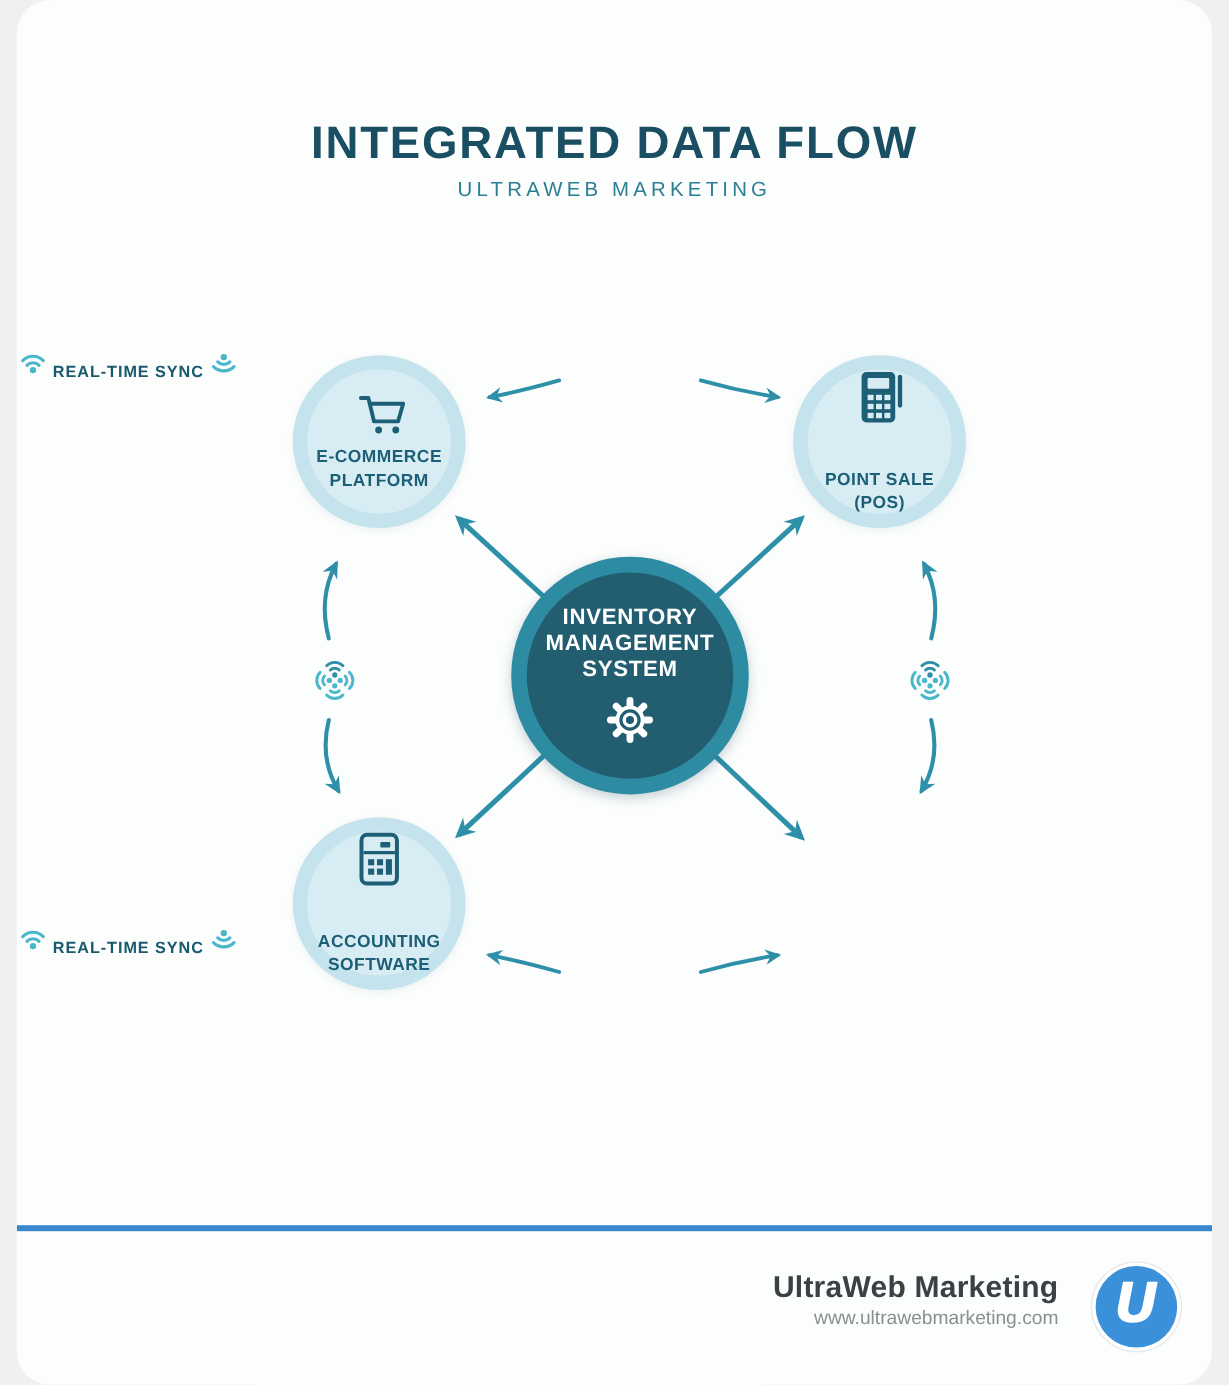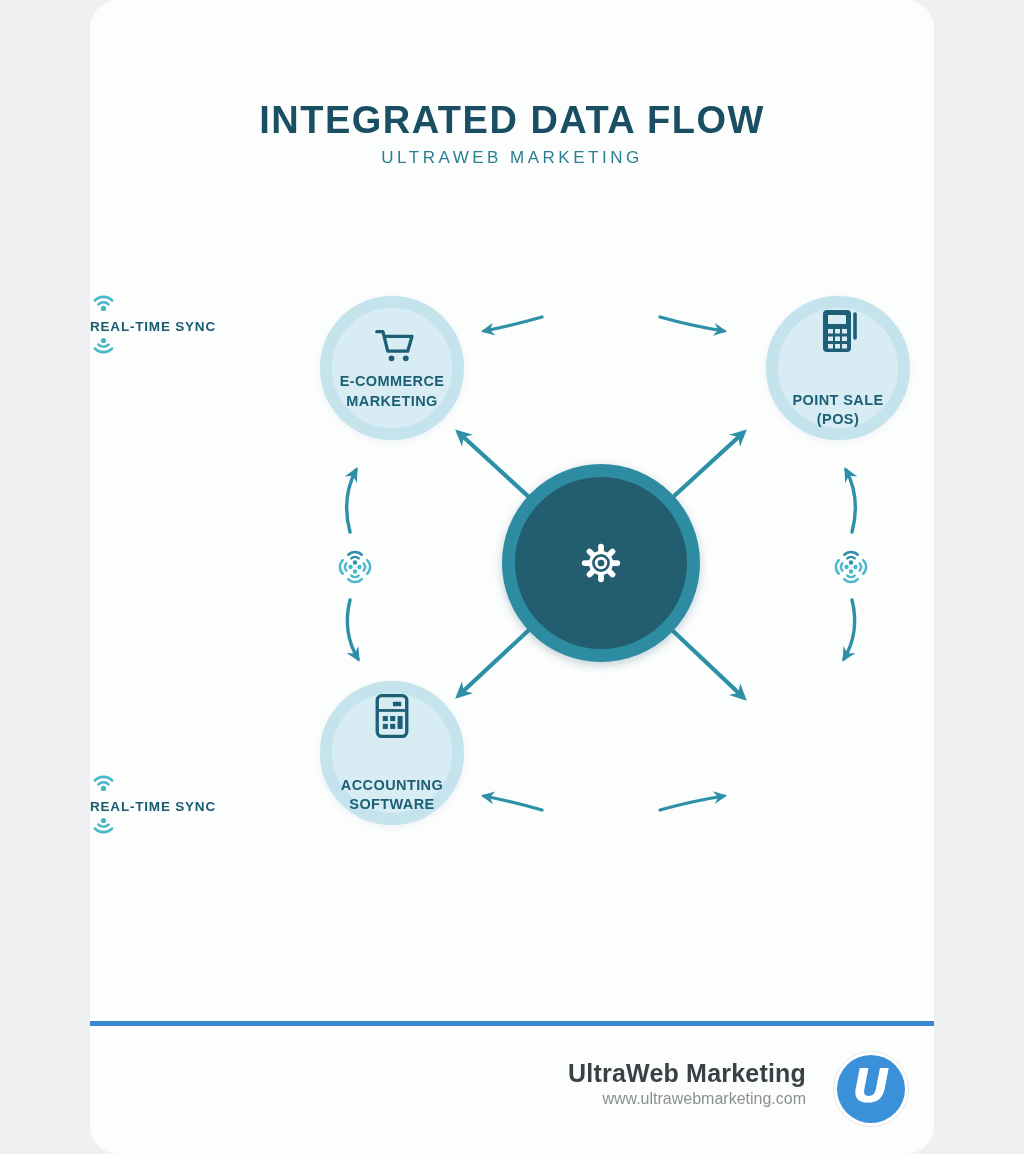--- a/index.html
+++ b/index.html
@@ -1,18 +1,18 @@
 <!DOCTYPE html>
 <html><head>
 <meta charset="utf-8">
 <style>
   html,body{margin:0;padding:0;background:#eef0f2;}
   *{box-sizing:border-box;}
   .canvas{
-    position:relative;width:844px;height:1154px;margin:0 auto;
+    position:relative;width:996px;height:1154px;margin:0 auto;
     background:#fcfdfd;overflow:hidden;
     font-family:"Liberation Sans",sans-serif;
     border-radius:28px;
   }
   
   .title{
     position:absolute;left:0;top:99px;width:100%;text-align:center;
     font-size:38px;font-weight:700;letter-spacing:1.5px;color:#1a4f63;
   }
   .subtitle{
@@ -22,21 +22,21 @@
   
   .arrow-layer{position:absolute;left:0;top:0;z-index:1;}
   
   .node{
     position:absolute;width:144px;height:144px;border-radius:50%;
     border:12px solid #c4e3ec;background:#d8edf3;z-index:2;
     display:flex;flex-direction:column;align-items:center;justify-content:center;
     gap:7px;box-shadow:0 2px 6px rgba(40,100,120,0.08);
   }
   .node-tl{left:230px;top:296px;}
-  .node-tr{left:676px;top:296px;gap:36px;}
+  .node-tr{left:647px;top:296px;gap:36px;}
   .node-bl{left:230px;top:681px;gap:36px;}
   .node-br{left:647px;top:681px;}
   .node-icon{display:block;line-height:0;}
   .node-label{
     white-space:pre-line;text-align:center;color:#1c5f76;
     font-size:14.5px;font-weight:700;letter-spacing:0.4px;line-height:1.32;
   }
   
   .hub{
     position:absolute;left:412px;top:464px;width:198px;height:198px;
@@ -44,21 +44,21 @@
     display:flex;flex-direction:column;align-items:center;justify-content:center;
     gap:9px;box-shadow:0 3px 10px rgba(20,70,90,0.25);
   }
   .hub-label{
     white-space:pre-line;text-align:center;color:#ffffff;
     font-size:18.5px;font-weight:700;letter-spacing:0.6px;line-height:1.18;
   }
   
   .sync-block{
     position:absolute;left:0;width:100%;z-index:2;
-    display:flex;flex-direction:column;align-items:flex-start;gap:3px;
+    display:flex;flex-direction:row;align-items:flex-end;gap:3px;
   }
   .sync-top{top:294px;}
   .sync-bottom{top:774px;}
   .sync-text{
     color:#195a6e;font-size:13.5px;font-weight:700;letter-spacing:0.8px;
   }
   
   .footer-line{
     position:absolute;left:0;top:1021px;width:100%;height:5px;
     background:#3a87ce;z-index:2;
@@ -210,21 +210,21 @@
 
   <div class="node node-tl">
     <span class="node-icon">
       <svg width="46" height="40" viewBox="0 0 48 42" fill="none">
         <path d="M8,7 H14.5 L19.5,27.5 H40.5 L45,12 H16" stroke="#1c5f76" stroke-width="3.4" stroke-linejoin="round" stroke-linecap="round"></path>
         <circle cx="23.5" cy="35" r="3" fill="#1c5f76"></circle>
         <circle cx="38.5" cy="35" r="3" fill="#1c5f76"></circle>
       </svg>
     </span>
     <div class="node-label">E-COMMERCE
-MARKETING</div>
+PLATFORM</div>
   </div>
 
   <div class="node node-tr">
     <span class="node-icon">
       <svg width="46" height="48" viewBox="0 0 46 48" fill="none">
         <rect x="8" y="3" width="28" height="42" rx="4" fill="#1c5f76"></rect>
         <rect x="13" y="8" width="18" height="9" rx="1" fill="#d8edf3"></rect>
         <rect x="13" y="22" width="5" height="4.5" fill="#d8edf3"></rect>
         <rect x="20" y="22" width="5" height="4.5" fill="#d8edf3"></rect>
         <rect x="27" y="22" width="5" height="4.5" fill="#d8edf3"></rect>
@@ -253,20 +253,23 @@
         <rect x="20" y="34.5" width="5.5" height="5.5" fill="#1c5f76"></rect>
         <rect x="28" y="26" width="5.5" height="14" fill="#1c5f76"></rect>
       </svg>
     </span>
     <div class="node-label">ACCOUNTING
 SOFTWARE</div>
   </div>
 
 
   <div class="hub">
+    <div class="hub-label">INVENTORY
+MANAGEMENT
+SYSTEM</div>
     <span class="node-icon">
       <svg width="46" height="46" viewBox="0 0 48 48" fill="none">
         <g stroke="#ffffff" stroke-linecap="round">
           <circle cx="24" cy="24" r="11" stroke-width="3.4"></circle>
           <circle cx="24" cy="24" r="5" stroke-width="3"></circle>
           <path d="M24,11.5 L24,7" stroke-width="6"></path>
           <path d="M24,36.5 L24,41" stroke-width="6"></path>
           <path d="M11.5,24 L7,24" stroke-width="6"></path>
           <path d="M36.5,24 L41,24" stroke-width="6"></path>
           <path d="M15.2,15.2 L12,12" stroke-width="6"></path>

